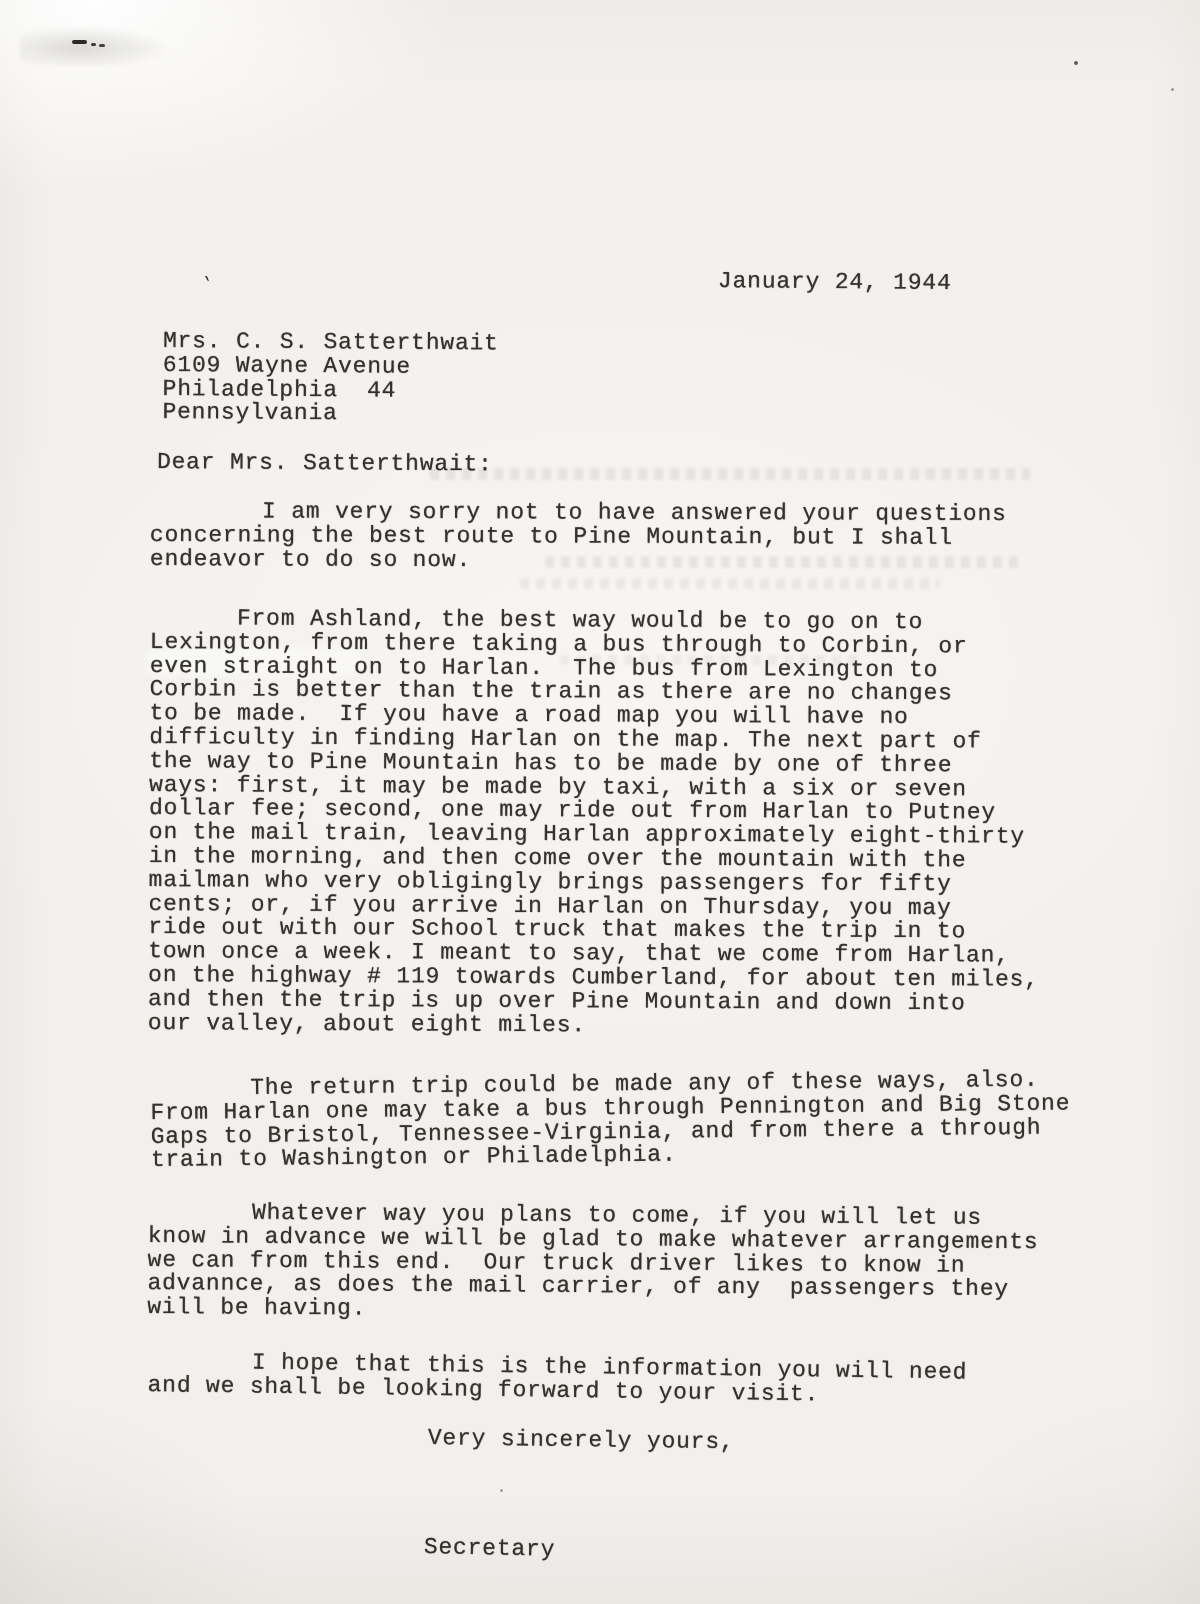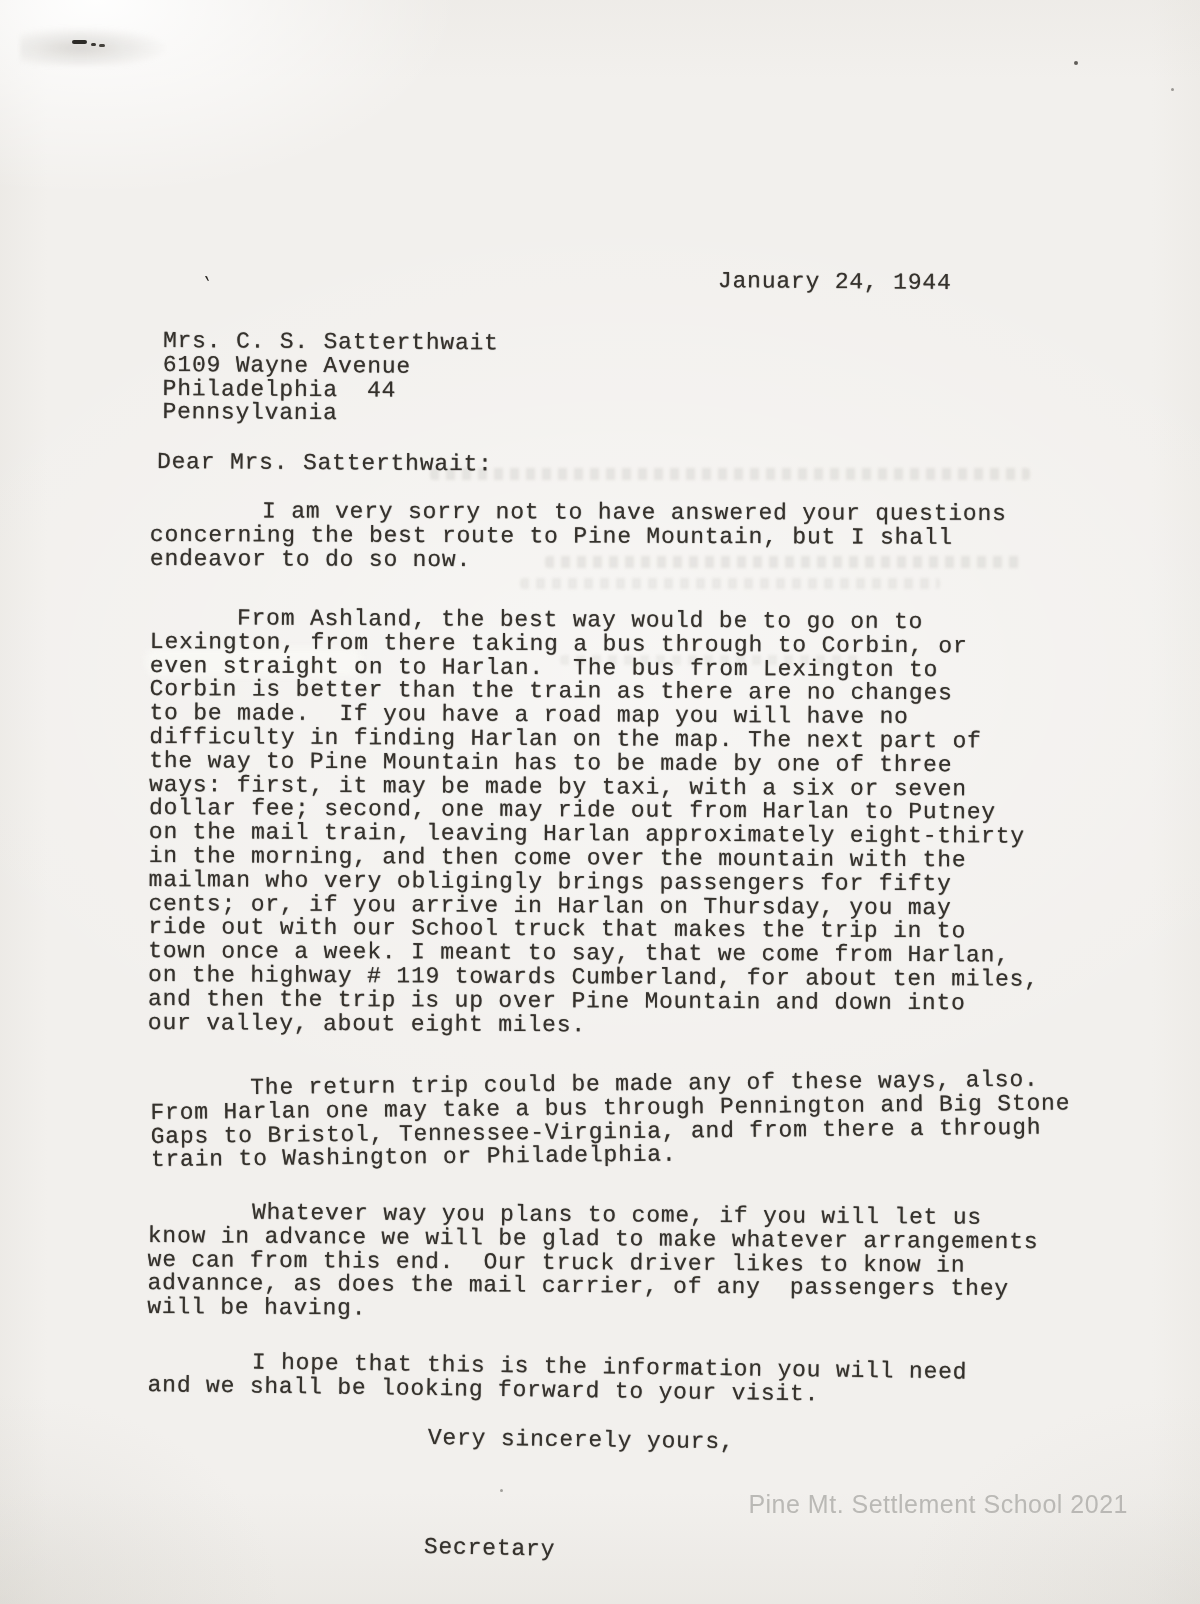--- a/index.html
+++ b/index.html
@@ -152,15 +152,14 @@
 advannce, as does the mail carrier, of any  passengers they
 will be having.</div>
 
   <div class="type para ind-104 r-pos08" style="left:148px;top:1350px;">I hope that this is the information you will need
 and we shall be looking forward to your visit.</div>
 
   <div class="type r-pos08" style="left:428px;top:1427px;">Very sincerely yours,</div>
 
   <div class="type r-pos12" style="left:424px;top:1536px;">Secretary</div>
 
-  <div class="watermark">Pine Mt. Settlement School 2021</div>
 
 </div>
 
 </body></html>

